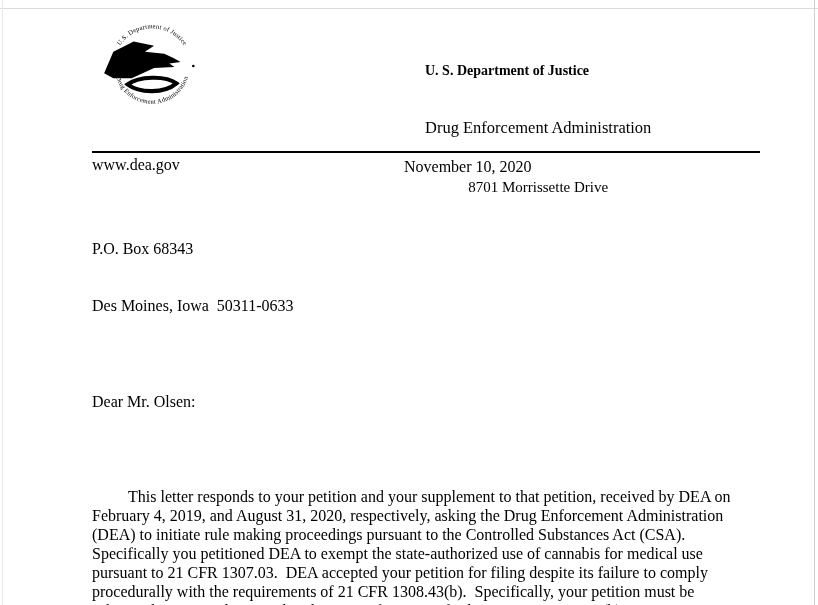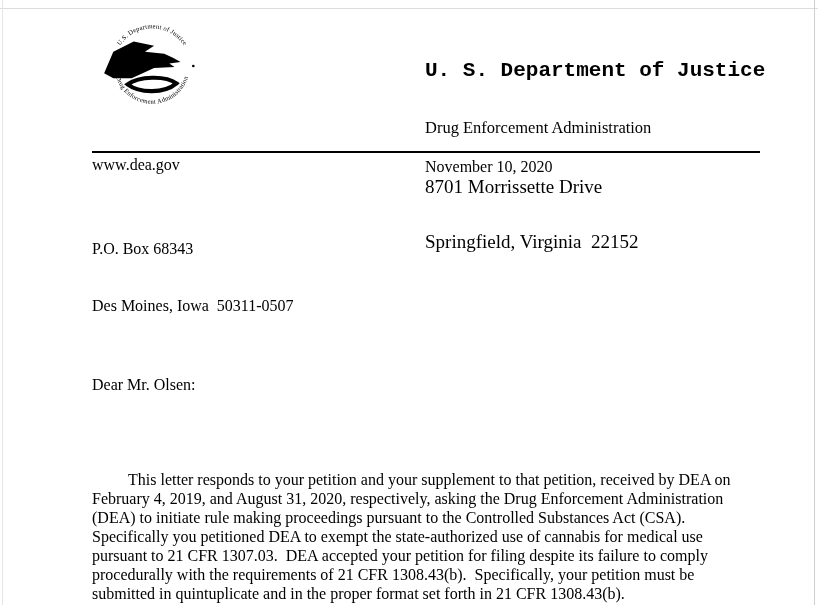--- a/index.html
+++ b/index.html
@@ -9,35 +9,35 @@
   }
   
   .scan-top   { position:absolute; left:0; top:8px; width:818px; height:1px; background:#dcdcdc; }
   .scan-left  { position:absolute; left:2px; top:0; width:1px; height:605px; background:#e6e6e6; }
   .scan-right { position:absolute; left:814px; top:0; width:1px; height:605px; background:#cfcfcf; }
 
   .seal { position:absolute; left:97px; top:20px; width:106px; height:88px; }
   .seal text { font-family:"Liberation Serif", serif; }
 
   .letterhead-text { position:absolute; left:425px; top:24px; white-space:pre; }
-  .dept-title  { font-size:21px; font-weight:bold; line-height:21px;font-family:Liberation Mono, monospace; }
+  .dept-title  { font-size:14px; font-weight:bold; line-height:21px; }
   .agency-name { font-size:16.5px; line-height:21px; margin-bottom:4px; }
-  .addr-line   { font-size:19px; line-height:18.5px; }
+  .addr-line   { font-size:15px; line-height:18.5px;text-align:center; }
 
   .rule { position:absolute; left:92px; top:151px; width:668px; height:2px; background:#000; }
 
   .website { position:absolute; left:92px; top:156px; font-size:16px; }
-  .date    { position:absolute; left:425px; top:158px; font-size:16px; }
+  .date    { position:absolute; left:404px; top:158px; font-size:16px; }
 
   .letter-body {
     position:absolute; left:92px; top:201px; width:666px;
     font-size:16px; line-height:19px; white-space:pre-wrap;
   }
   .recipient-line { }
-  .salutation { margin-top:3px; }
+  .salutation { margin-top:20px; }
   .para { margin-top:19px; text-indent:36px; }
 </style>
 </head>
 <body>
 
 <div class="page">
 
   <div class="scan-top"></div>
   <div class="scan-left"></div>
   <div class="scan-right"></div>
@@ -56,31 +56,30 @@
     <circle cx="13.5" cy="45" r="1.3" fill="#000"></circle>
     <circle cx="94.5" cy="45" r="1.3" fill="#000"></circle>
     <path d="M 7,52 L 16,31 L 36,21 L 56,25 L 47,31 L 66,33 L 75,37 L 82,41 L 71,42.5 L 76,46 L 56,47 L 34,57 L 16,57 Z" fill="#000"></path>
     <path d="M 30,63 C 41,55 67,54 78,62 C 66,72 42,72 30,63 Z" fill="#fff" stroke="#000" stroke-width="4"></path>
   </svg>
 
   <div class="letterhead-text">
     <div class="dept-title">U. S. Department of Justice</div>
     <div class="agency-name">Drug Enforcement Administration</div>
     <div class="addr-line">8701 Morrissette Drive</div>
-    <div class="addr-line">Springfield, Virginia  22152</div>
   </div>
 
   <div class="rule"></div>
 
   <div class="website">www.dea.gov</div>
   <div class="date">November 10, 2020</div>
 
   <div class="letter-body">
     <div class="recipient-line">P.O. Box 68343</div>
-    <div class="recipient-line">Des Moines, Iowa  50311-0507</div>
+    <div class="recipient-line">Des Moines, Iowa  50311-0633</div>
 
     <div class="salutation">Dear Mr. Olsen:</div>
 
     <div class="para"><span>This letter responds to your petition and your supplement to that petition, received by DEA on February 4, 2019, and August 31, 2020, respectively, asking the Drug Enforcement Administration (DEA) to initiate rule making proceedings pursuant to the Controlled Substances Act (CSA).  Specifically you petitioned DEA to exempt the state-authorized use of cannabis for medical use pursuant to 21 CFR 1307.03.  DEA accepted your petition for filing despite its failure to comply procedurally with the requirements of 21 CFR 1308.43(b).  Specifically, your petition must be submitted in quintuplicate and in the proper format set forth in 21 CFR 1308.43(b).</span></div>
 
     
 
     
   </div>
 

